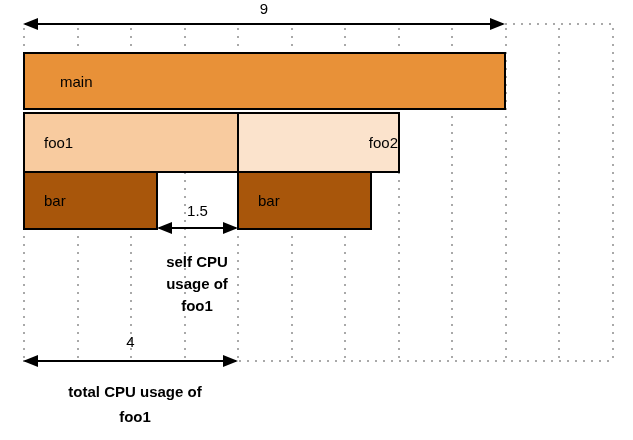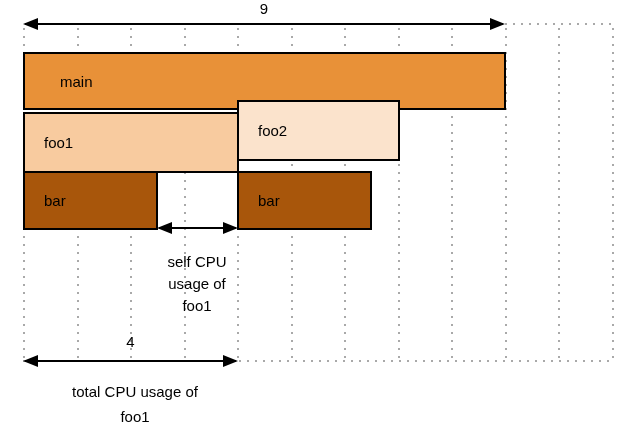--- a/index.html
+++ b/index.html
@@ -45,21 +45,21 @@
     box-sizing: border-box;
     border: 2px solid var(--border);
     display: flex;
     align-items: center;
     padding-left: 19px;
     font-size: 15px;
     z-index: 2;
   }
   .block-main  { left: 23px;  top: 52px;  width: 483px; height: 58px; background: var(--main-fill); padding-left: 35px; }
   .block-foo1  { left: 23px;  top: 112px; width: 216px; height: 61px; background: var(--foo1-fill); }
-  .block-foo2  { left: 237px; top: 100px; width: 163px; height: 61px; background: var(--foo2-fill); }
+  .block-foo2  { left: 237px; top: 112px; width: 163px; height: 61px; background: var(--foo2-fill); justify-content: flex-end; }
   .block-bar-l { left: 23px;  top: 171px; width: 135px; height: 59px; background: var(--bar-fill); }
   .block-bar-r { left: 237px; top: 171px; width: 135px; height: 59px; background: var(--bar-fill); }
   
   .arrow {
     position: absolute;
     height: 12px;
     z-index: 3;
   }
   .arrow .shaft {
     position: absolute;
@@ -78,21 +78,21 @@
   .arrow::before { left: 0;  border-right: 15px solid var(--border); }
   .arrow::after  { right: 0; border-left: 15px solid var(--border); }
   
   .lbl {
     position: absolute;
     font-size: 15px;
     text-align: center;
     z-index: 4;
     line-height: 18px;
   }
-  .multiline { white-space: pre-line; }
+  .multiline { white-space: pre-line; font-weight: bold; }
   .lbl-9      { left: 23px;  top: 0px;   width: 482px; }
   .lbl-15     { left: 157px; top: 202px; width: 81px; }
   .lbl-self   { left: 136px; top: 251px; width: 122px; line-height: 22px; }
   .lbl-4      { left: 23px;  top: 333px; width: 215px; }
   .lbl-total  { left: 25px;  top: 379px; width: 220px; line-height: 25px; }
 </style>
 </head>
 <body>
 
 <div class="canvas">
@@ -128,20 +128,21 @@
   <div class="block block-foo2">
     <span>foo2</span>
   </div>
   <div class="block block-bar-l">
     <span>bar</span>
   </div>
   <div class="block block-bar-r">
     <span>bar</span>
   </div>
 
+  <div class="lbl lbl-15">1.5</div>
   <div class="arrow" style="left:157px; top:222px; width:81px;">
     <div class="shaft"></div>
   </div>
   <div class="lbl lbl-self multiline">self CPU
 usage of
 foo1</div>
 
   <div class="lbl lbl-4">4</div>
   <div class="arrow" style="left:23px; top:355px; width:215px;">
     <div class="shaft"></div>

